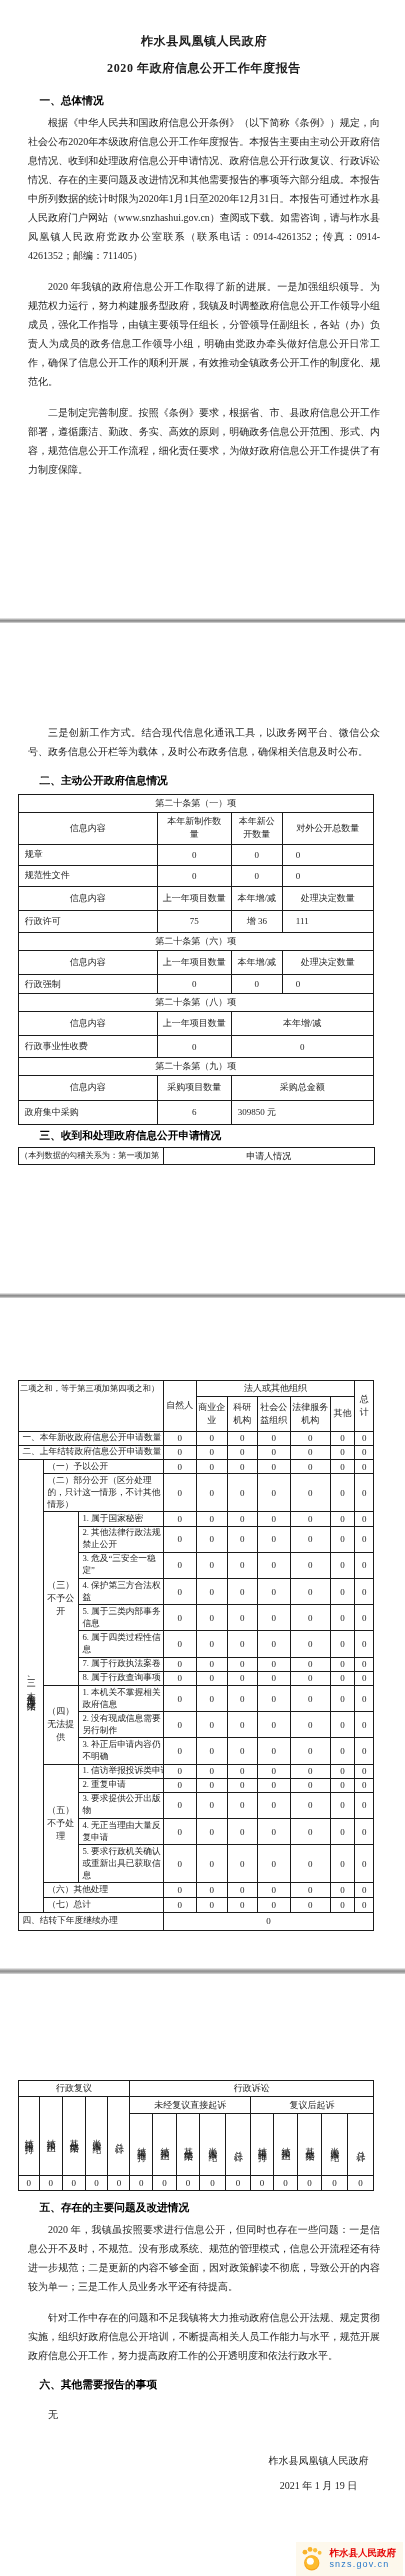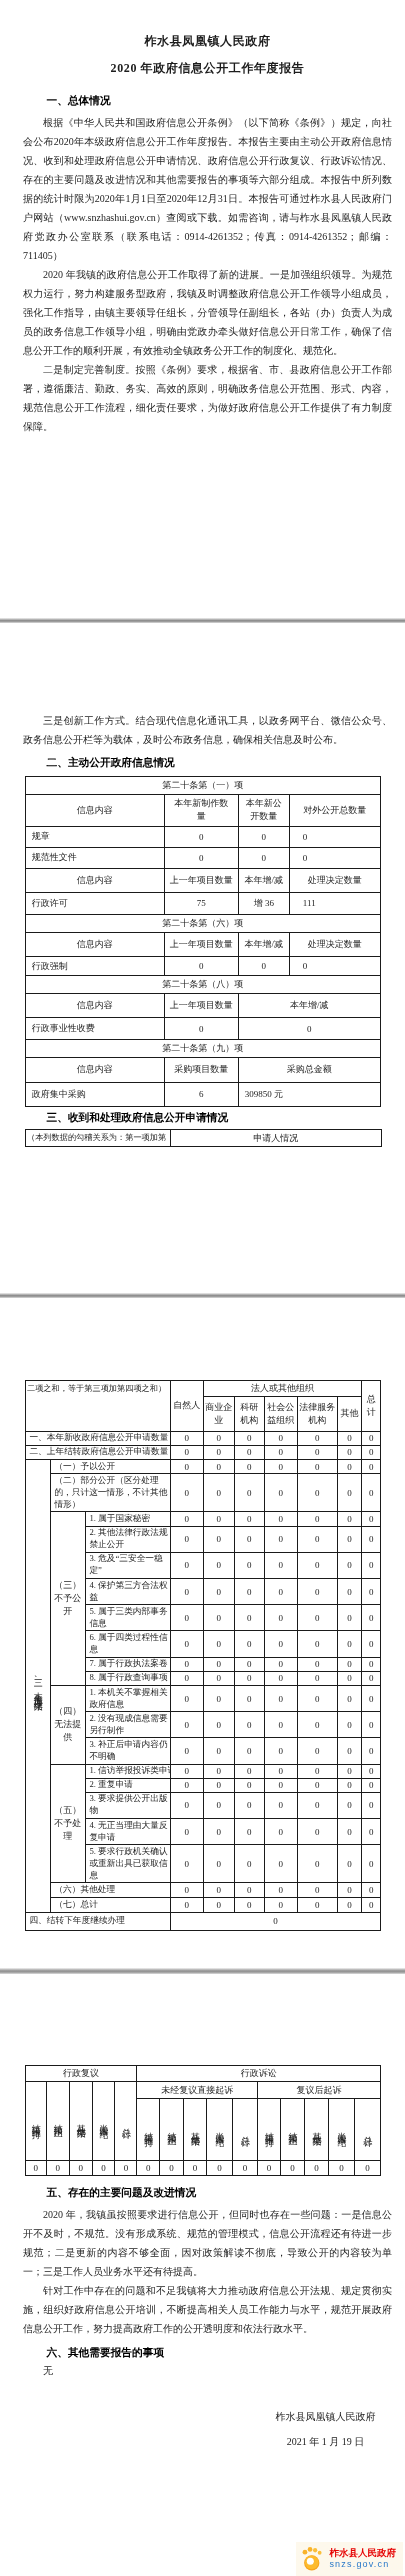--- a/index.html
+++ b/index.html
@@ -10,29 +10,29 @@
   }
   .page { position:relative; overflow:hidden; }
   #page1 { height:618px; }
   #page2 { height:670px; }
   #page3 { height:670px; }
   #page4 { height:602px; }
   .page-sep {
     height:5.4px; width:100%;
     background:linear-gradient(180deg,#f2f2f2 0%,#bdbdbd 25%,#8f8f8f 50%,#9d9d9d 70%,#dcdcdc 100%);
   }
-  .body-text { padding:0 13px 0 23px; }
+  .body-text { padding:0 13px 0 16px; }
   .doc-title { text-align:center; font-size:12px; font-weight:bold; letter-spacing:0.6px; margin:0; }
   .heading {
     font-family:"Liberation Sans","DejaVu Sans",sans-serif;
     font-weight:bold; font-size:10.7px; color:#000;
     text-indent:2.2em; margin:0; line-height:15.5px;
   }
   p.para {
-    font-size:10px; line-height:19px; text-align:justify; text-indent:2em; margin:0;
+    font-size:10px; line-height:19px; text-align:justify; text-indent:2em; margin:12px;
   }
   table { border-collapse:collapse; table-layout:fixed; margin-left:1.8px; }
   table, th, td { border:0.6px solid #1a1a1a; }
   table { border-width:1.2px; }
   th, td { font-size:9px; font-weight:normal; padding:0.6px 1.2px; text-align:center; vertical-align:middle; overflow:hidden; }
   .lab { text-align:left; padding-left:6px; }
   .labsm { text-align:left; padding-left:3.6px; font-size:8.7px; }
   .nowrap { white-space:nowrap; }
   .spanhead { font-size:9px; }
   .notecell { text-align:left; vertical-align:top; font-size:8.2px; padding:1.8px 1.2px; white-space:nowrap; }
@@ -439,21 +439,21 @@
       </tbody>
         </table>
     </div>
   </div>
 
   <div class="page-sep"></div>
 
   <div class="page" id="page4">
     <div class="body-text" style="padding-top:82px;">
 
-      <table style="width:356px; margin-top:9px;">
+      <table style="width:356px; margin-top:24px;">
         <colgroup>
           <col style="width:21px">
             <col style="width:23px">
             <col style="width:23px">
             <col style="width:22.6px">
             <col style="width:22px">
           <col style="width:22.6px">
             <col style="width:24px">
             <col style="width:23px">
             <col style="width:26px">

